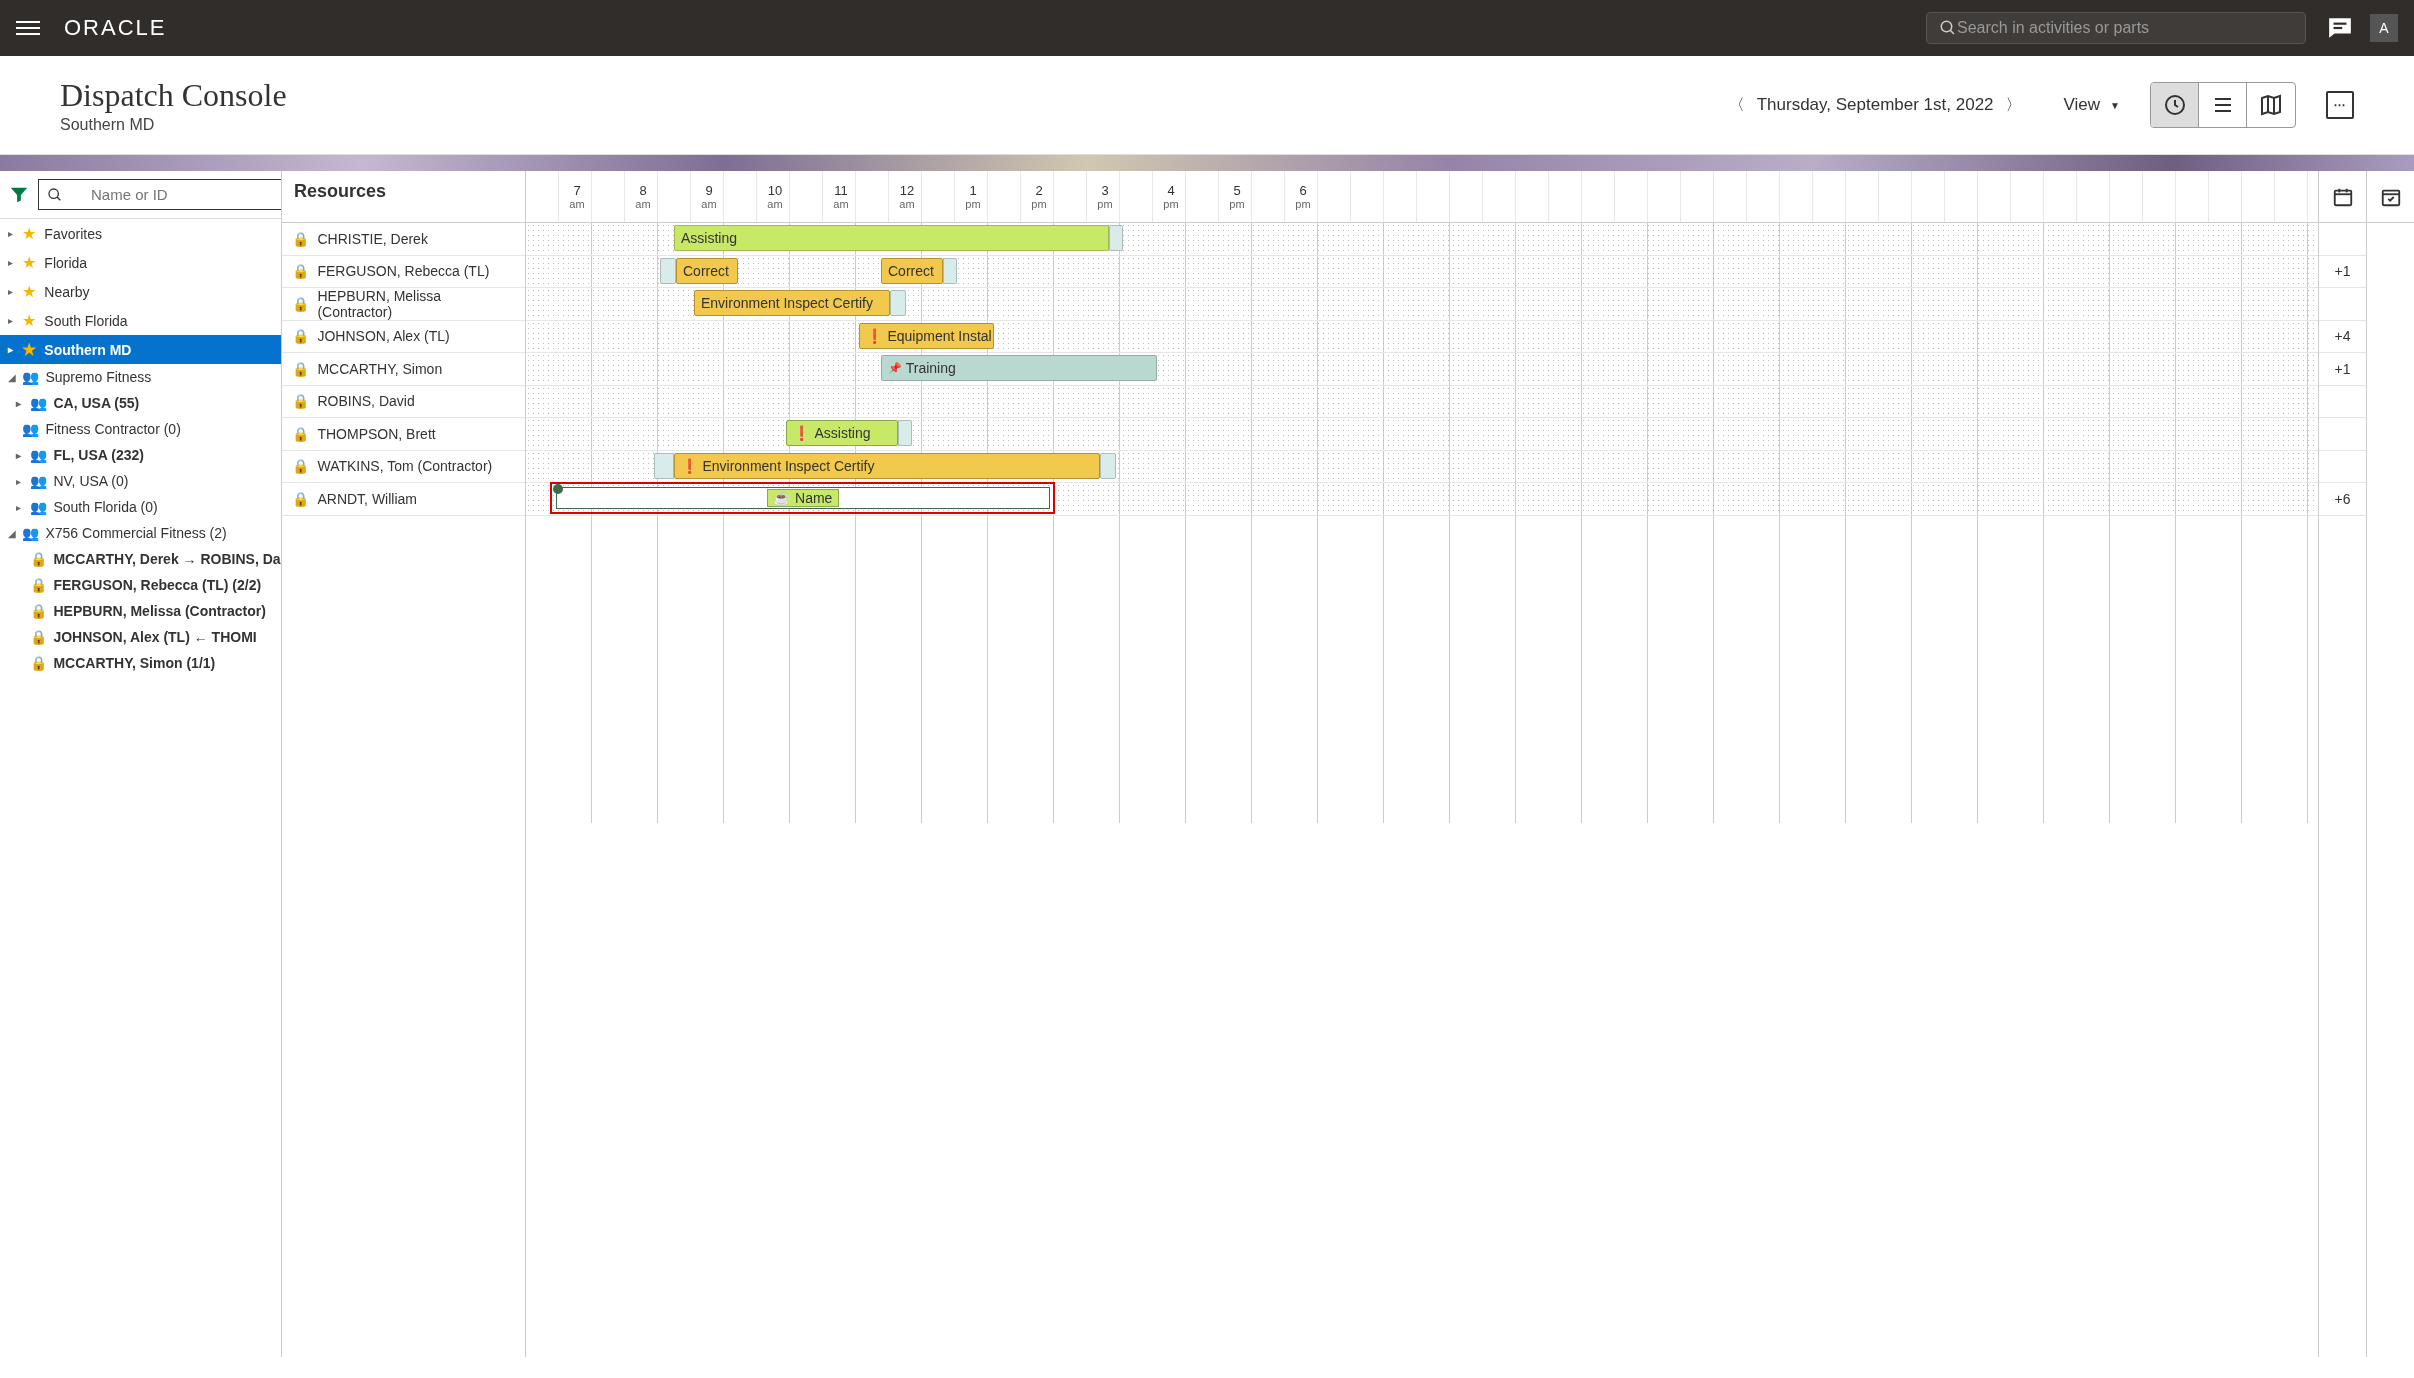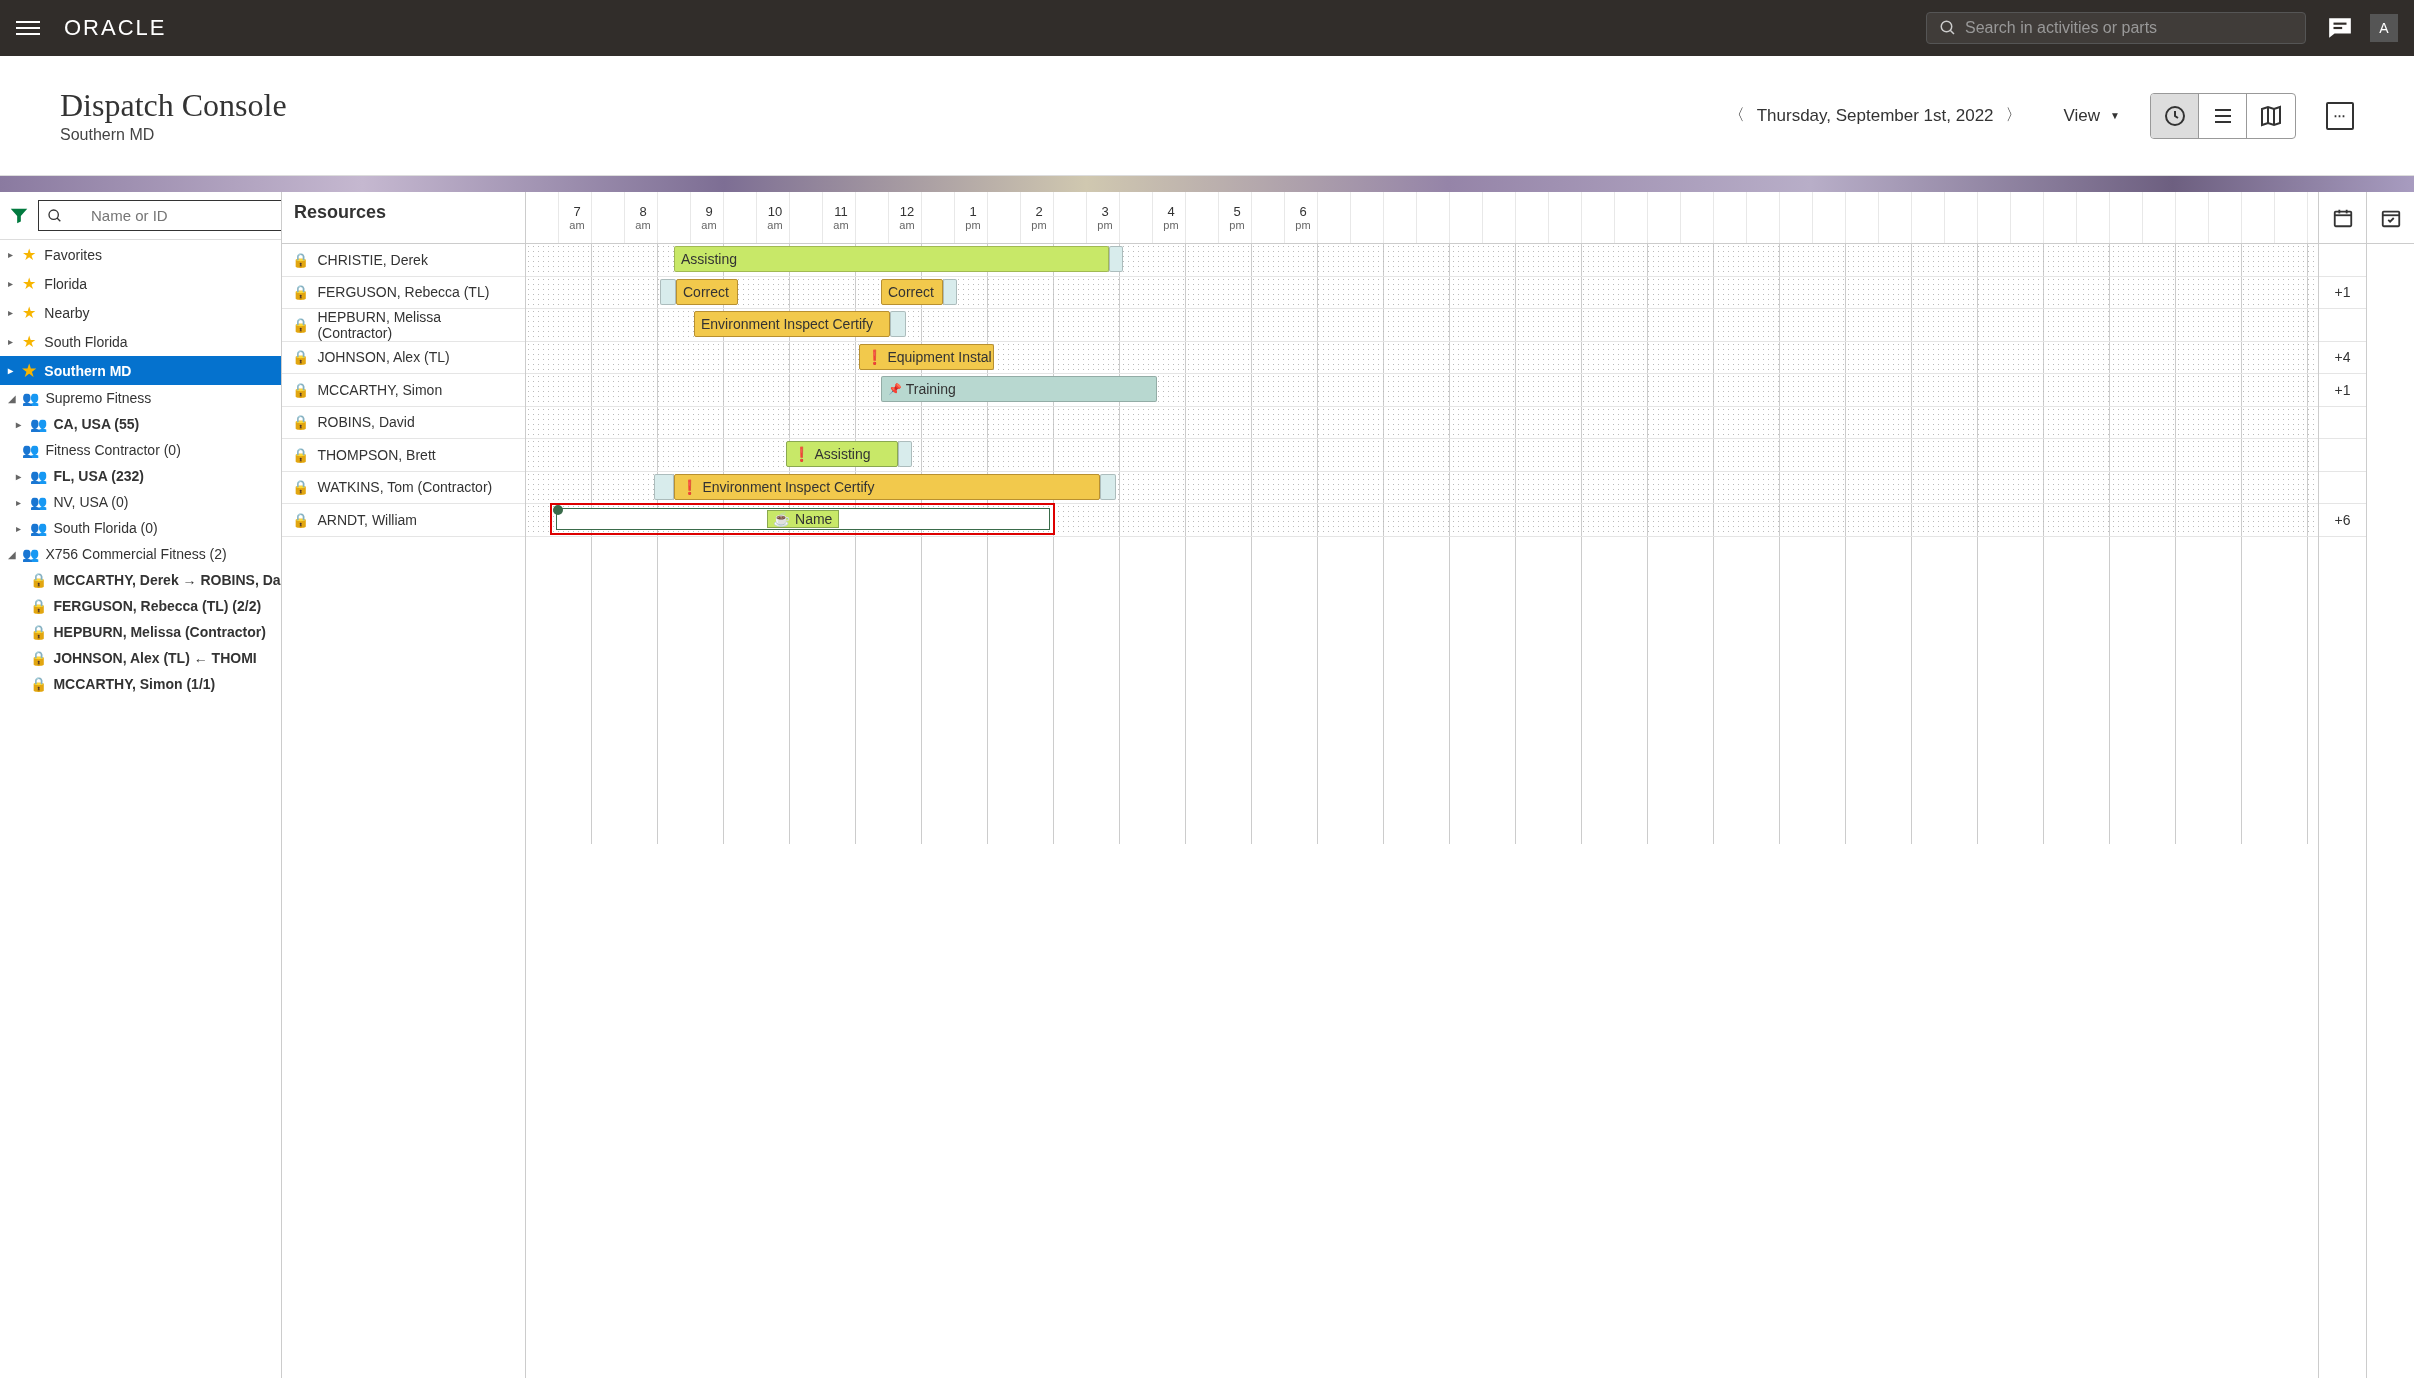--- a/index.html
+++ b/index.html
@@ -5,27 +5,27 @@
 * { box-sizing: border-box; margin: 0; padding: 0; }
 body { font-family: -apple-system, BlinkMacSystemFont, "Segoe UI", Arial, sans-serif; font-size: 14px; color: #333; overflow: hidden; }
 
 
 .top-header { background: #312D2A; height: 56px; display: flex; align-items: center; padding: 0 16px; color: #fff; }
 .hamburger { width: 24px; height: 24px; cursor: pointer; display: flex; flex-direction: column; justify-content: space-around; padding: 3px 0; }
 .hamburger span { display: block; height: 2px; background: #fff; }
 .logo { margin-left: 24px; font-size: 22px; font-weight: 300; letter-spacing: 2px; font-family: Arial, sans-serif; }
 .header-spacer { flex: 1; }
 .search-box { display: flex; align-items: center; background: #403C39; border: 1px solid #555; border-radius: 4px; padding: 6px 12px; width: 380px; }
-.search-box input { background: transparent; border: none; outline: none; color: #ccc; font-size: 16px; margin-left: 8px; flex: 1; }
+.search-box input { background: transparent; border: none; outline: none; color: #ccc; font-size: 16px; margin-left: 0; flex: 1; }
 .search-box input::placeholder { color: #999; }
 .header-icon { margin-left: 20px; width: 28px; height: 28px; display: flex; align-items: center; justify-content: center; cursor: pointer; }
 .avatar { background: #555; width: 28px; height: 28px; display: flex; align-items: center; justify-content: center; margin-left: 16px; font-size: 14px; }
 
 
-.sub-header { height: 120px; padding: 18px 60px; display: flex; align-items: center; border-bottom: 1px solid #ddd; }
+.sub-header { height: 99px; padding: 18px 60px; display: flex; align-items: center; border-bottom: 1px solid #ddd; }
 .page-title { font-size: 32px; font-family: Georgia, serif; font-weight: 400; }
 .page-subtitle { font-size: 16px; color: #444; margin-top: 2px; }
 .sub-spacer { flex: 1; }
 .date-nav { display: flex; align-items: center; font-size: 17px; }
 .date-nav .chev { cursor: pointer; padding: 0 12px; font-size: 16px; color: #333; }
 .view-dropdown { margin-left: 30px; display: flex; align-items: center; cursor: pointer; font-size: 17px; }
 .view-dropdown .caret { margin-left: 10px; font-size: 10px; }
 .view-buttons { margin-left: 30px; display: flex; border: 1px solid #999; border-radius: 4px; overflow: hidden; }
 .view-buttons .btn { width: 48px; height: 44px; display: flex; align-items: center; justify-content: center; cursor: pointer; border-right: 1px solid #999; }
 .view-buttons .btn:last-child { border-right: none; }

